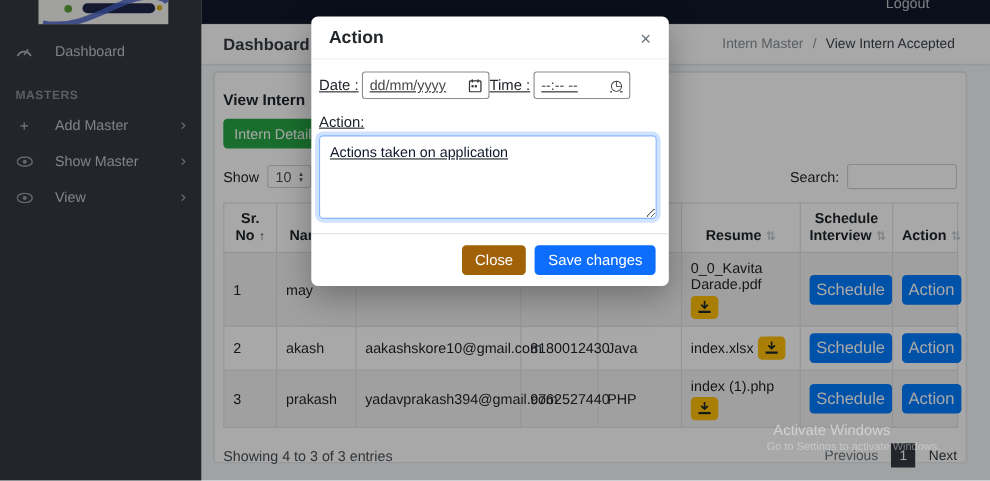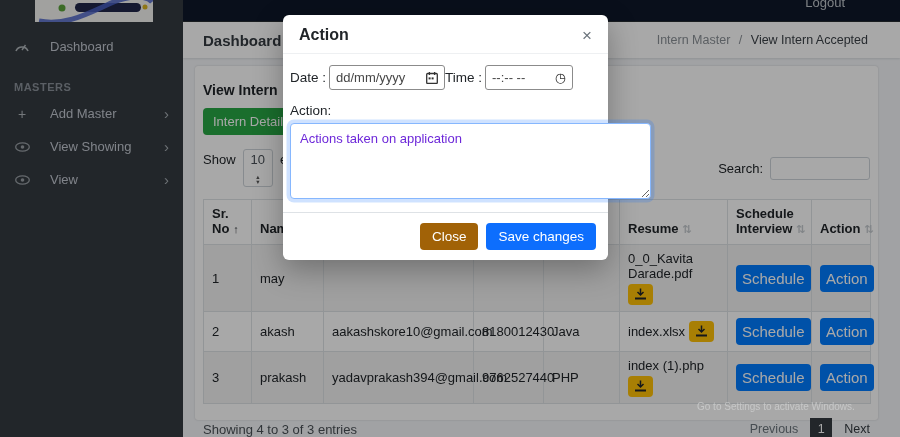--- a/index.html
+++ b/index.html
@@ -31,29 +31,29 @@
   .crumb-current { color:#3c4248; }
 
   
   .content { position:absolute; left:183px; top:58px; right:0; bottom:0; z-index:1; }
   .card { margin:8px 22px 0 12px; background:#fff; border-radius:3px; box-shadow:0 0 2px rgba(0,0,0,.18); padding:8px; height:354px; }
   .vi-title { font-size:14px; font-weight:bold; color:#212529; padding-top:8px; }
   .btn-green { margin-top:10px; background:#28a745; color:#fff; border:none; border-radius:4px; font-size:13px; padding:6px 10px; cursor:pointer;
                font-family:inherit; }
   .controls { margin-top:14px; display:flex; justify-content:space-between; align-items:center; font-size:13px; color:#212529; }
   .len-box { display:inline-flex; align-items:center; gap:7px; border:1px solid #ced4da; border-radius:3px; padding:2px 7px; margin:0 7px;
-             color:#495057; cursor:pointer;flex-direction:column; }
+             color:#495057; cursor:pointer; }
   .len-arrows { display:inline-flex; flex-direction:column; font-size:6.5px; line-height:5px; color:#555; }
   .search-wrap { display:flex; align-items:center; gap:7px; color:#212529; }
   .search-input { width:100px; height:23px; border:1px solid #ced4da; border-radius:3px; padding:0 6px; font-family:inherit; font-size:13px; }
 
   
   table { margin-top:12px; border-collapse:collapse; width:667px; table-layout:fixed; }
   th, td { border:1px solid #dee2e6; padding:6px 8px; font-size:13px; color:#212529; text-align:left; }
-  thead th { vertical-align:bottom; font-weight:bold; padding-bottom:8px; }
+  thead th { vertical-align:bottom; font-weight:bold; padding-bottom:8px;text-align:center; }
   tbody td { vertical-align:middle; }
   tbody tr:nth-child(odd) { background:#f3f3f3; }
   .sort { font-size:11px; color:#c5cacf; margin-left:4px; }
   .sort.asc { color:#3a3f44; }
   .btn-blue { background:#007bff; color:#fff; border:none; border-radius:4px; font-size:15px; padding:5px 6px; cursor:pointer; font-family:inherit; }
   .resume-cell { display:flex; flex-wrap:wrap; align-items:center; gap:4px; row-gap:3px; }
   .dl-btn { background:#ffc107; border:none; border-radius:4px; padding:4px 6px 2px 6px; cursor:pointer; }
   .tfoot { margin-top:14px; display:flex; justify-content:space-between; align-items:center; }
   .info { font-size:13px; color:#4a5056; }
   .pager { display:flex; align-items:center; font-size:12.5px; }
@@ -61,30 +61,30 @@
   .pg-cur { width:22px; height:22px; background:#343a40; color:#fff; text-align:center; line-height:22px; cursor:pointer; }
   .pg-next { color:#343a40; margin-left:12px; cursor:pointer; }
 
   
   .backdrop { position:absolute; inset:0; background:rgba(0,0,0,.34); z-index:10; }
   .modal { position:absolute; left:283px; top:15px; width:325px; background:#fff; border-radius:6px; z-index:20;
            box-shadow:0 10px 30px rgba(0,0,0,.30); }
   .m-head { display:flex; justify-content:space-between; align-items:center; padding:11px 16px 9px 16px; border-bottom:1px solid #eef0f2; }
   .m-title { font-size:16px; font-weight:bold; color:#212529; }
   .m-x { font-size:17px; color:#6c757d; cursor:pointer; line-height:1; }
-  .m-body { padding:11px 14px 0 7px; font-size:13.5px; color:#212529; }
+  .m-body { padding:11px 14px 0 7px; font-size:13.5px; color:#212529;text-decoration:underline; }
   .dt-row { display:flex; align-items:center; }
   .fake-input { border:1px solid #8b8b8b; border-radius:3px; height:25px; display:inline-flex; align-items:center; justify-content:space-between;
                 padding:0 6px; color:#474747; font-size:13px; background:#fff; }
   .date-input { width:116px; margin-left:3px; }
   .time-input { width:88px; margin-left:3px; }
   .clock-glyph { font-size:13px; color:#333; }
   .m-action-label { margin-top:13px; }
-  .m-textarea { display:block; margin-top:5px; width:361px; height:76px; border:1px solid #86b7fe; border-radius:4px;
-                box-shadow:0 0 0 3.5px rgba(13,110,253,.20); padding:7px 9px; font-family:inherit; font-size:13px; color:#6d28d9;
+  .m-textarea { display:block; margin-top:5px; width:307px; height:76px; border:1px solid #86b7fe; border-radius:4px;
+                box-shadow:0 0 0 3.5px rgba(13,110,253,.20); padding:7px 9px; font-family:inherit; font-size:13px; color:#0f172a;
                 outline:none; }
   .m-foot { display:flex; justify-content:flex-end; gap:8px; padding:10px 12px; border-top:1px solid #dee2e6; margin-top:13px; }
   .btn-grey { background:#a16207; color:#fff; border:none; border-radius:4px; padding:6px 12px; font-size:13.5px; cursor:pointer; font-family:inherit; }
   .btn-primary { background:#0d6efd; color:#fff; border:none; border-radius:4px; padding:6px 12px; font-size:13.5px; cursor:pointer; font-family:inherit; }
 
   
   .wm1 { position:absolute; left:703px; top:383px; font-size:13.5px; color:rgba(240,242,244,.55); z-index:30; pointer-events:none; }
   .wm2 { position:absolute; left:697px; top:401px; font-size:10px; color:rgba(240,242,244,.42); z-index:30; pointer-events:none; }
 </style>
 </head>
@@ -120,21 +120,21 @@
       <span class="chev">›</span>
     </div>
 
     <div class="s-item">
       <span class="s-icon">
         <svg width="15" height="10" viewBox="0 0 15 10">
             <ellipse cx="7.5" cy="5" rx="6.8" ry="4.2" fill="none" stroke="#9aa0a6" stroke-width="1.3"></ellipse>
             <circle cx="7.5" cy="5" r="1.8" fill="#9aa0a6"></circle>
           </svg>
       </span>
-      <span class="lbl">View Showing</span>
+      <span class="lbl">Show Master</span>
       <span class="chev">›</span>
     </div>
 
     <div class="s-item">
       <span class="s-icon">
         <svg width="15" height="10" viewBox="0 0 15 10">
             <ellipse cx="7.5" cy="5" rx="6.8" ry="4.2" fill="none" stroke="#9aa0a6" stroke-width="1.3"></ellipse>
             <circle cx="7.5" cy="5" r="1.8" fill="#9aa0a6"></circle>
           </svg>
       </span>
@@ -297,15 +297,16 @@
       </div>
       <div class="m-action-label">Action:</div>
       <textarea class="m-textarea" style="">Actions taken on application</textarea>
     </div>
     <div class="m-foot">
       <button class="btn-grey">Close</button>
       <button class="btn-primary">Save changes</button>
     </div>
   </div>
 
+  <div class="wm1">Activate Windows</div>
   <div class="wm2">Go to Settings to activate Windows.</div>
 
 </div>
 
 </body></html>

